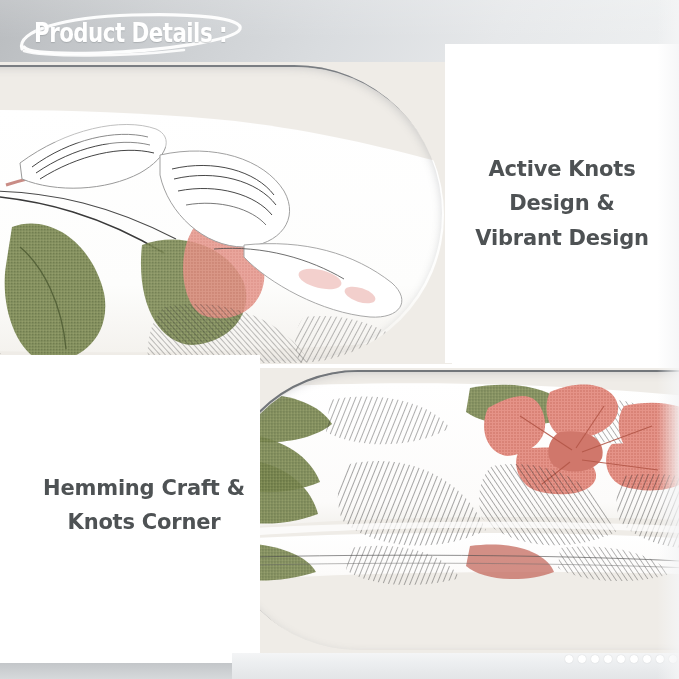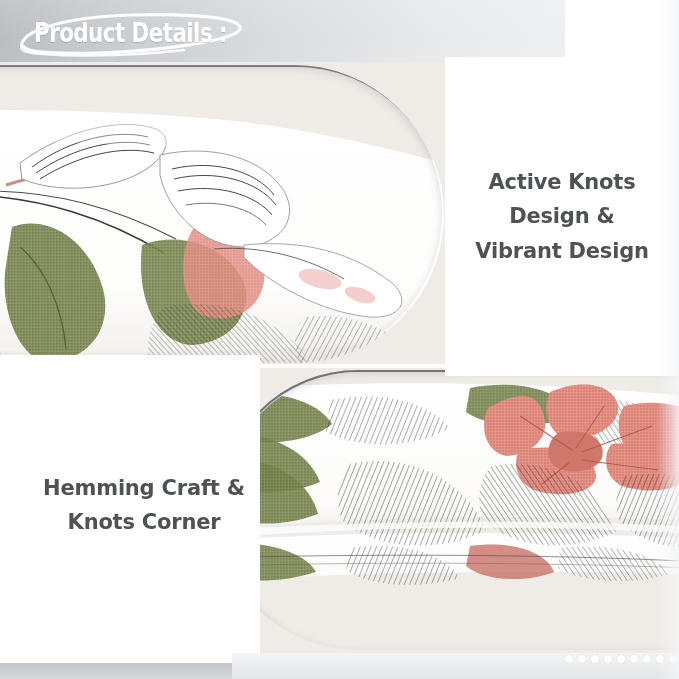--- a/index.html
+++ b/index.html
@@ -6,21 +6,21 @@
   body{
     width:679px;height:679px;
     font-family:"Liberation Sans", sans-serif;
     background:#ffffff;
     overflow:hidden;
   }
   .stage{position:relative;width:679px;height:679px;overflow:hidden;background:#fff;}
 
   
   .header-band{
-    position:absolute;left:0;top:0;width:565px;height:70px;
+    position:absolute;left:0;top:0;width:679px;height:70px;
     background:linear-gradient(118deg,#b9bcbf 0%,#c9cccf 22%,#d9dcdf 48%,#e6e8ea 72%,#eef0f1 100%);
   }
   .header-band .sheen{
     position:absolute;left:0;top:0;width:100%;height:100%;
     background:linear-gradient(180deg,rgba(255,255,255,0.16) 0%,rgba(255,255,255,0) 55%);
   }
   .title-wrap{
     position:absolute;left:14px;top:9px;width:330px;height:52px;
   }
   .title-wrap .loop{position:absolute;left:0;top:0;}
@@ -70,21 +70,21 @@
     position:absolute;left:-10px;top:2px;width:660px;height:280px;
     border-radius:142px;
     box-shadow:inset 0 3px 9px rgba(130,133,138,0.30);
     pointer-events:none;
   }
 
   
   .panel-right{
     position:absolute;left:445px;top:44px;width:234px;height:319px;
     background:#ffffff;
-    display:flex;align-items:center;justify-content:center;margin-top:13px;
+    display:flex;align-items:center;justify-content:center;
   }
   .panel-left{
     position:absolute;left:0px;top:355px;width:232px;height:300px;
     background:#ffffff;
     display:flex;align-items:center;justify-content:center;padding-left:28px;
   }
   .caption{
     text-align:center;
     color:#4e5254;
     font-size:21px;

